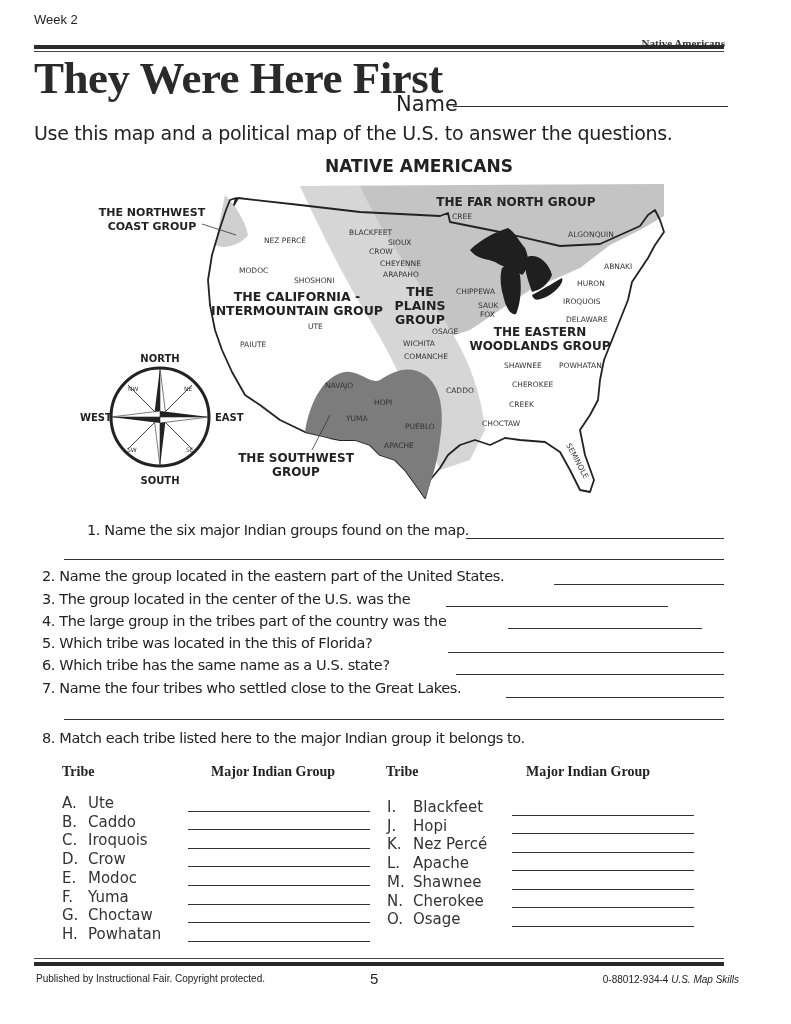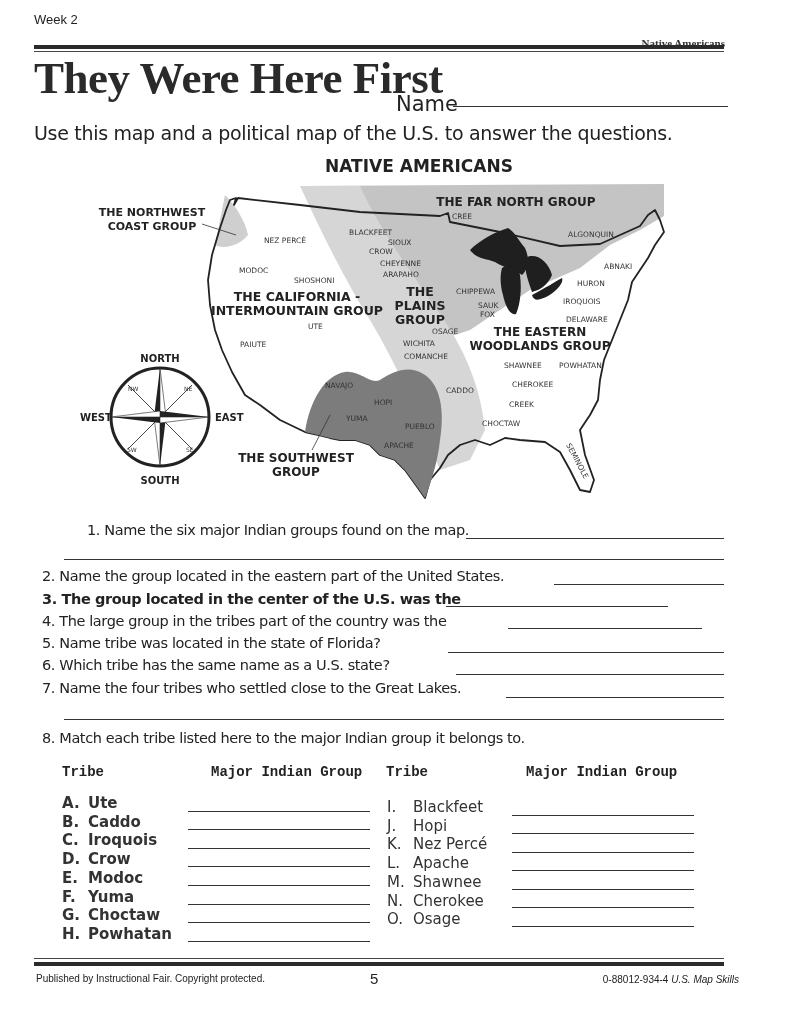--- a/index.html
+++ b/index.html
@@ -10,21 +10,21 @@
   .rule-thick { left: 34px; width: 690px; height: 4px; background: #2a2a2a; }
   .rule-thin { left: 34px; width: 690px; height: 1px; background: #444; }
   .section-tag { right: 66px; top: 37px; font-family: "Liberation Serif", serif; font-weight: bold; font-size: 11px; color: #333; }
   .title { left: 34px; top: 52px; font-family: "Liberation Serif", serif; font-weight: bold; font-size: 45px; color: #2a2a2a; letter-spacing: -0.5px; }
   .name-label { left: 396px; top: 92px; font-size: 21px; color: #222; }
   .name-line { left: 453px; top: 106px; width: 275px; height: 1px; background: #333; }
   .instructions { left: 34px; top: 122px; font-size: 19px; color: #222; letter-spacing: -0.3px; }
   .map-wrap { left: 0; top: 150px; width: 791px; height: 360px; }
   .q { font-size: 14.5px; color: #222; letter-spacing: -0.4px; white-space: nowrap; }
   .ans-line { height: 1px; background: #333; }
-  .col-head { font-family: Liberation Mono, monospace; font-weight: bold; font-size: 14px; color: #222; }
+  .col-head { font-family: Liberation Serif, serif; font-weight: bold; font-size: 14px; color: #222; }
   .tribe-item { font-size: 15px; color: #333; line-height: 18.7px; }
   .tribe-item .letter { display: inline-block; width: 26px; }
   .footer-left { left: 36px; top: 973px; font-family: "Liberation Sans", sans-serif; font-size: 10px; color: #222; }
   .footer-page { left: 370px; top: 970px; font-family: "Liberation Sans", sans-serif; font-size: 15px; color: #222; }
   .footer-right { right: 52px; top: 974px; font-family: "Liberation Sans", sans-serif; font-size: 10px; color: #222; }
   .footer-right i { font-style: italic; }
   svg text { font-family: "DejaVu Sans", sans-serif; }
 </style>
 </head>
 <body>
@@ -159,32 +159,32 @@
   <span>1.</span> <span>Name the six major Indian groups found on the map.</span>
 </div>
 <div class="abs ans-line" style="left:466px; top:538px; width:258px;"></div>
 <div class="abs ans-line" style="left:64px; top:559px; width:660px;"></div>
 
 <div class="abs q" style="left:42px; top:568px;">
   <span>2.</span> <span>Name the group located in the eastern part of the United States.</span>
 </div>
 <div class="abs ans-line" style="left:554px; top:584px; width:170px;"></div>
 
-<div class="abs q" style="left:42px; top:591px;font-weight:bold;">
+<div class="abs q" style="left:42px; top:591px;">
   <span>3.</span> <span>The group located in the center of the U.S. was the</span>
 </div>
 <div class="abs ans-line" style="left:446px; top:606px; width:222px;"></div>
 
 <div class="abs q" style="left:42px; top:613px;">
   <span>4.</span> <span>The large group in the tribes part of the country was the</span>
 </div>
 <div class="abs ans-line" style="left:508px; top:628px; width:194px;"></div>
 
 <div class="abs q" style="left:42px; top:635px;">
-  <span>5.</span> <span>Name tribe was located in the state of Florida?</span>
+  <span>5.</span> <span>Which tribe was located in the this of Florida?</span>
 </div>
 <div class="abs ans-line" style="left:448px; top:652px; width:276px;"></div>
 
 <div class="abs q" style="left:42px; top:657px;">
   <span>6.</span> <span>Which tribe has the same name as a U.S. state?</span>
 </div>
 <div class="abs ans-line" style="left:456px; top:674px; width:268px;"></div>
 
 <div class="abs q" style="left:42px; top:680px;">
   <span>7.</span> <span>Name the four tribes who settled close to the Great Lakes.</span>
@@ -194,21 +194,21 @@
 
 <div class="abs q" style="left:42px; top:730px;">
   <span>8.</span> <span>Match each tribe listed here to the major Indian group it belongs to.</span>
 </div>
 
 <div class="abs col-head" style="left:62px; top:764px;">Tribe</div>
 <div class="abs col-head" style="left:211px; top:764px;">Major Indian Group</div>
 <div class="abs col-head" style="left:386px; top:764px;">Tribe</div>
 <div class="abs col-head" style="left:526px; top:764px;">Major Indian Group</div>
 
-<div class="abs" style="left:62px; top:794px;font-weight:bold;">
+<div class="abs" style="left:62px; top:794px;">
   <div class="tribe-item"><span class="letter">A.</span><span>Ute</span></div>
   <div class="tribe-item"><span class="letter">B.</span><span>Caddo</span></div>
   <div class="tribe-item"><span class="letter">C.</span><span>Iroquois</span></div>
   <div class="tribe-item"><span class="letter">D.</span><span>Crow</span></div>
   <div class="tribe-item"><span class="letter">E.</span><span>Modoc</span></div>
   <div class="tribe-item"><span class="letter">F.</span><span>Yuma</span></div>
   <div class="tribe-item"><span class="letter">G.</span><span>Choctaw</span></div>
   <div class="tribe-item"><span class="letter">H.</span><span>Powhatan</span></div>
 </div>
 

